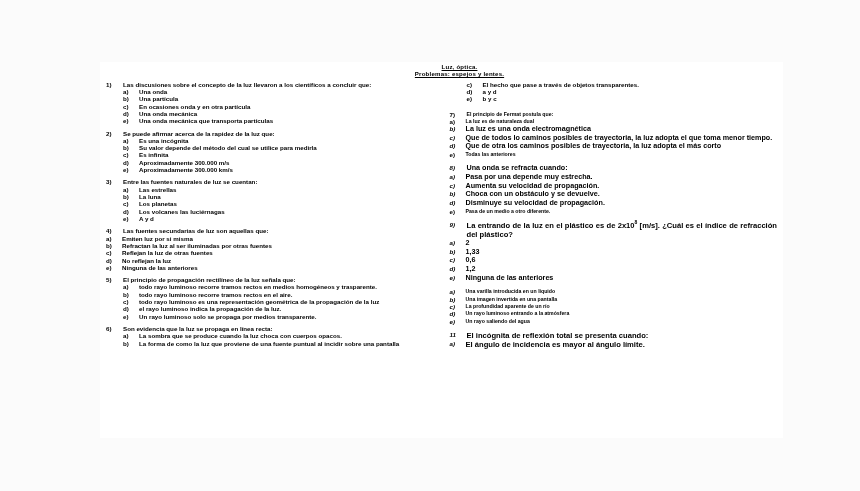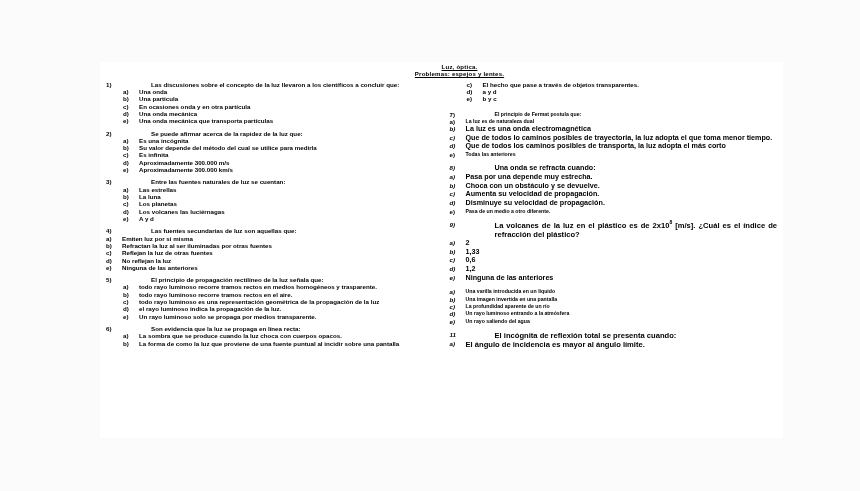--- a/index.html
+++ b/index.html
@@ -75,21 +75,20 @@
     width: 50%;
     box-sizing: border-box;
   }
   .col-left { padding-right: 10px; }
   .col-right { padding-left: 8px; }
 
   
   .q {
     display: flex;
     margin-bottom: 0px;
-    gap: 28px;
   }
   .q-marker {
     width: 17px;
     flex: 0 0 17px;
     font-size: 6.2px;
     font-weight: bold;
     line-height: 1.18;
     padding-top: 0px;
   }
   .q-text {
@@ -369,62 +368,62 @@
           <div class="opt">
             <div class="opt-marker ital">b)</div>
             <div class="opt-text just bigger">La luz es una onda electromagnética</div>
           </div>
           <div class="opt">
             <div class="opt-marker ital">c)</div>
             <div class="opt-text just bigger">Que de todos lo caminos posibles de trayectoria, la luz adopta el que toma menor tiempo.</div>
           </div>
           <div class="opt">
             <div class="opt-marker ital">d)</div>
-            <div class="opt-text just bigger">Que de todos los caminos posibles de transporta, la luz adopta el más corto</div>
+            <div class="opt-text just bigger">Que de otra los caminos posibles de trayectoria, la luz adopta el más corto</div>
           </div>
           <div class="opt">
             <div class="opt-marker">e)</div>
             <div class="opt-text small">Todas las anteriores</div>
           </div>
         </div>
 
         <div class="spacer-6"></div>
 
         <div class="q">
           <div class="q-marker ital">8)</div>
           <div class="q-text bigger">Una onda se refracta cuando:</div>
         </div>
         <div class="opts-flush">
           <div class="opt">
             <div class="opt-marker ital">a)</div>
             <div class="opt-text bigger">Pasa por una depende muy estrecha.</div>
           </div>
           <div class="opt">
+            <div class="opt-marker ital">c)</div>
+            <div class="opt-text bigger">Aumenta su velocidad de propagación.</div>
+          </div>
+          <div class="opt">
             <div class="opt-marker ital">b)</div>
             <div class="opt-text bigger">Choca con un obstáculo y se devuelve.</div>
           </div>
           <div class="opt">
-            <div class="opt-marker ital">c)</div>
-            <div class="opt-text bigger">Aumenta su velocidad de propagación.</div>
-          </div>
-          <div class="opt">
             <div class="opt-marker ital">d)</div>
             <div class="opt-text bigger">Disminuye su velocidad de propagación.</div>
           </div>
           <div class="opt">
             <div class="opt-marker">e)</div>
             <div class="opt-text small">Pasa de un medio a otro diferente.</div>
           </div>
         </div>
 
         <div class="spacer-6"></div>
 
         <div class="q">
           <div class="q-marker ital">9)</div>
-          <div class="q-text just biggest"><span>La volcanes de la luz en el plástico es de 2x10</span><sup>8</sup><span> [m/s]. ¿Cuál es el índice de refracción del plástico?</span></div>
+          <div class="q-text just biggest"><span>La entrando de la luz en el plástico es de 2x10</span><sup>8</sup><span> [m/s]. ¿Cuál es el índice de refracción del plástico?</span></div>
         </div>
         <div class="opts-flush">
           <div class="opt">
             <div class="opt-marker ital">a)</div>
             <div class="opt-text bigger">2</div>
           </div>
           <div class="opt">
             <div class="opt-marker ital">b)</div>
             <div class="opt-text bigger">1,33</div>
           </div>

